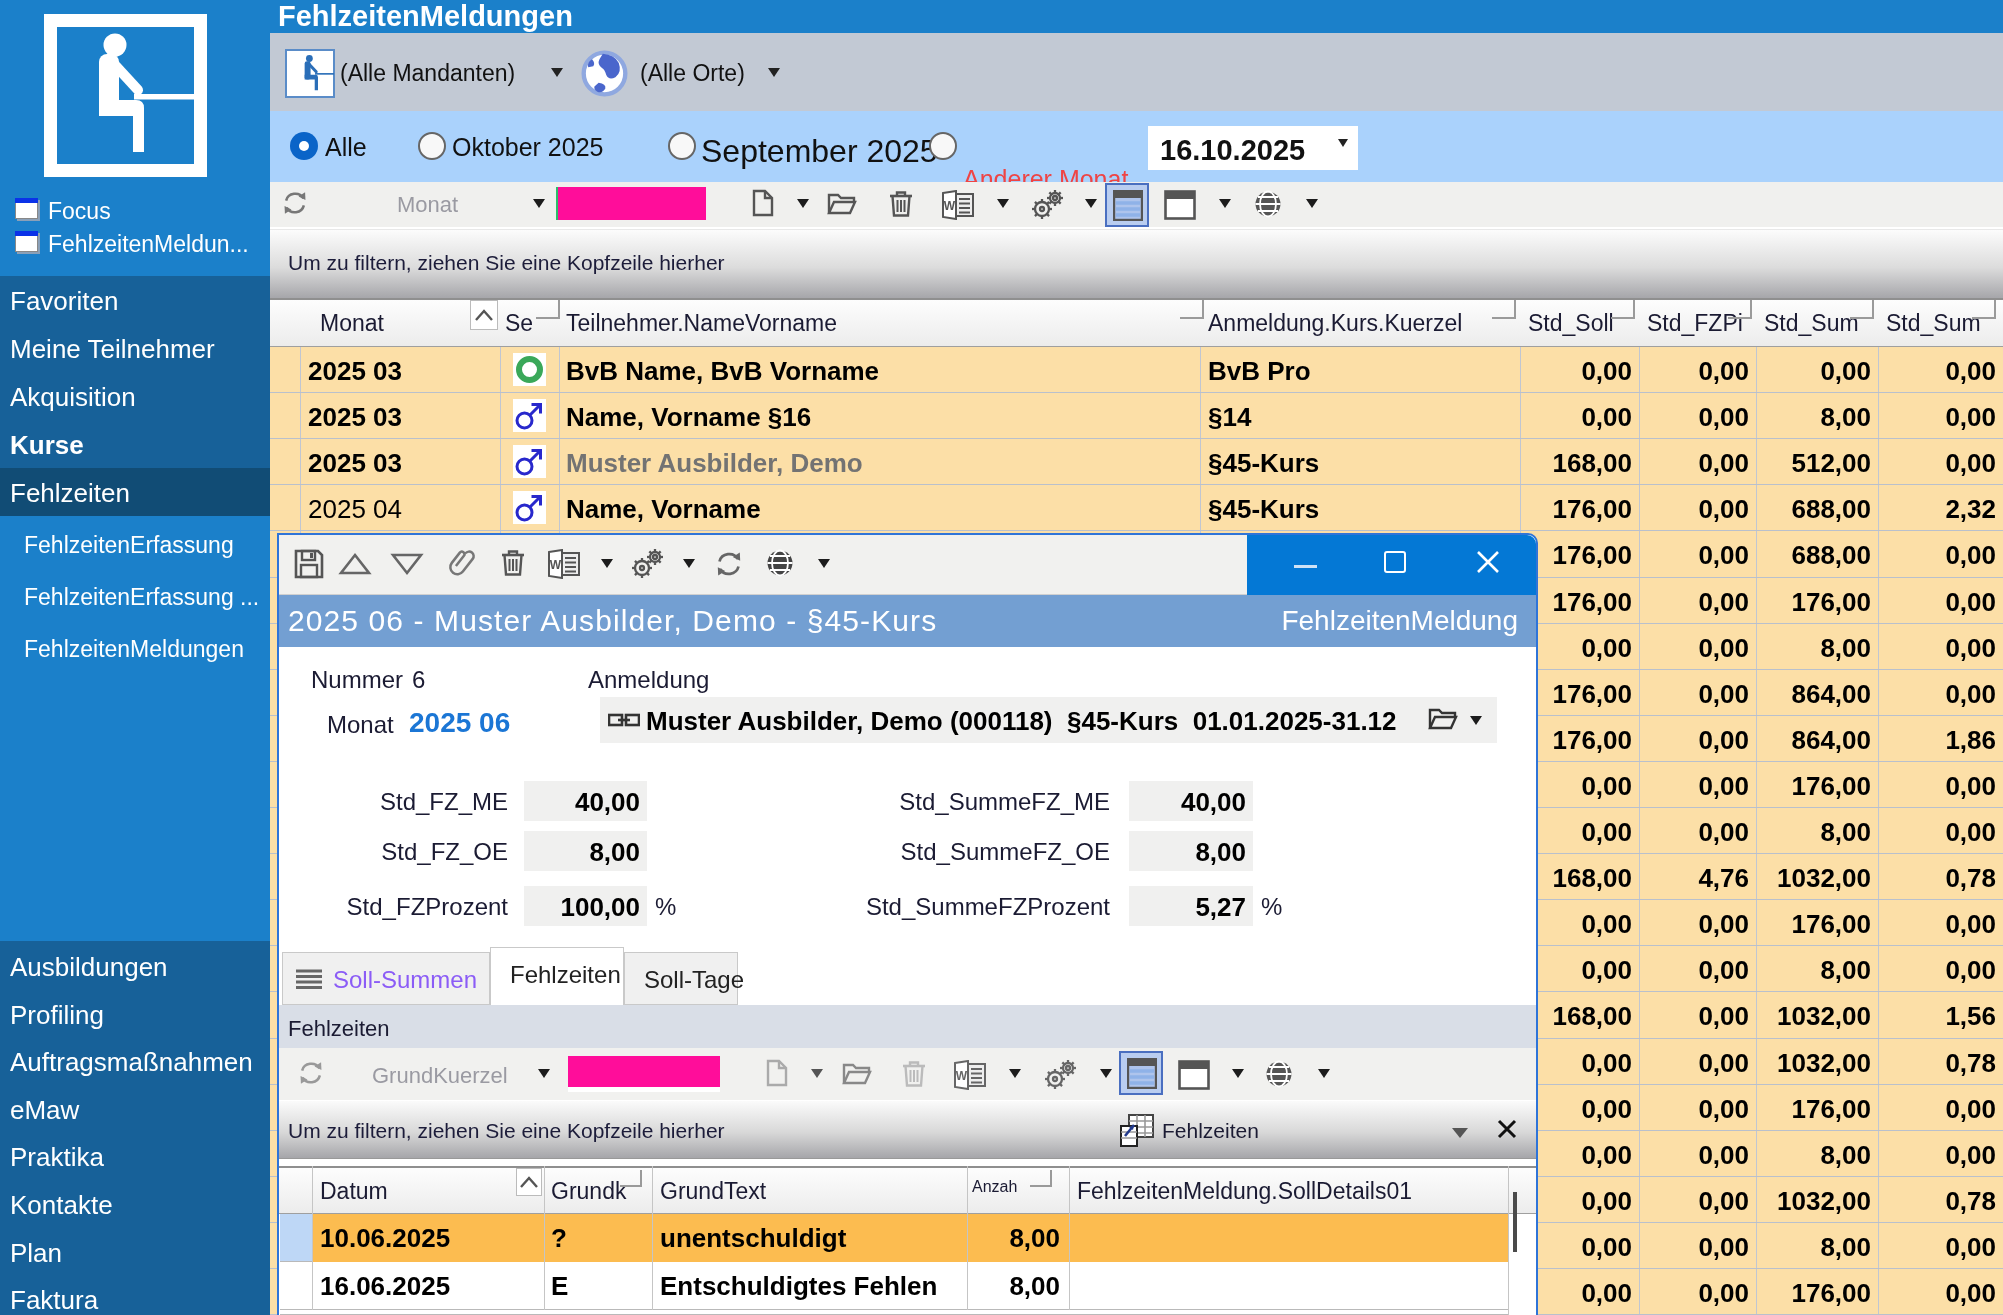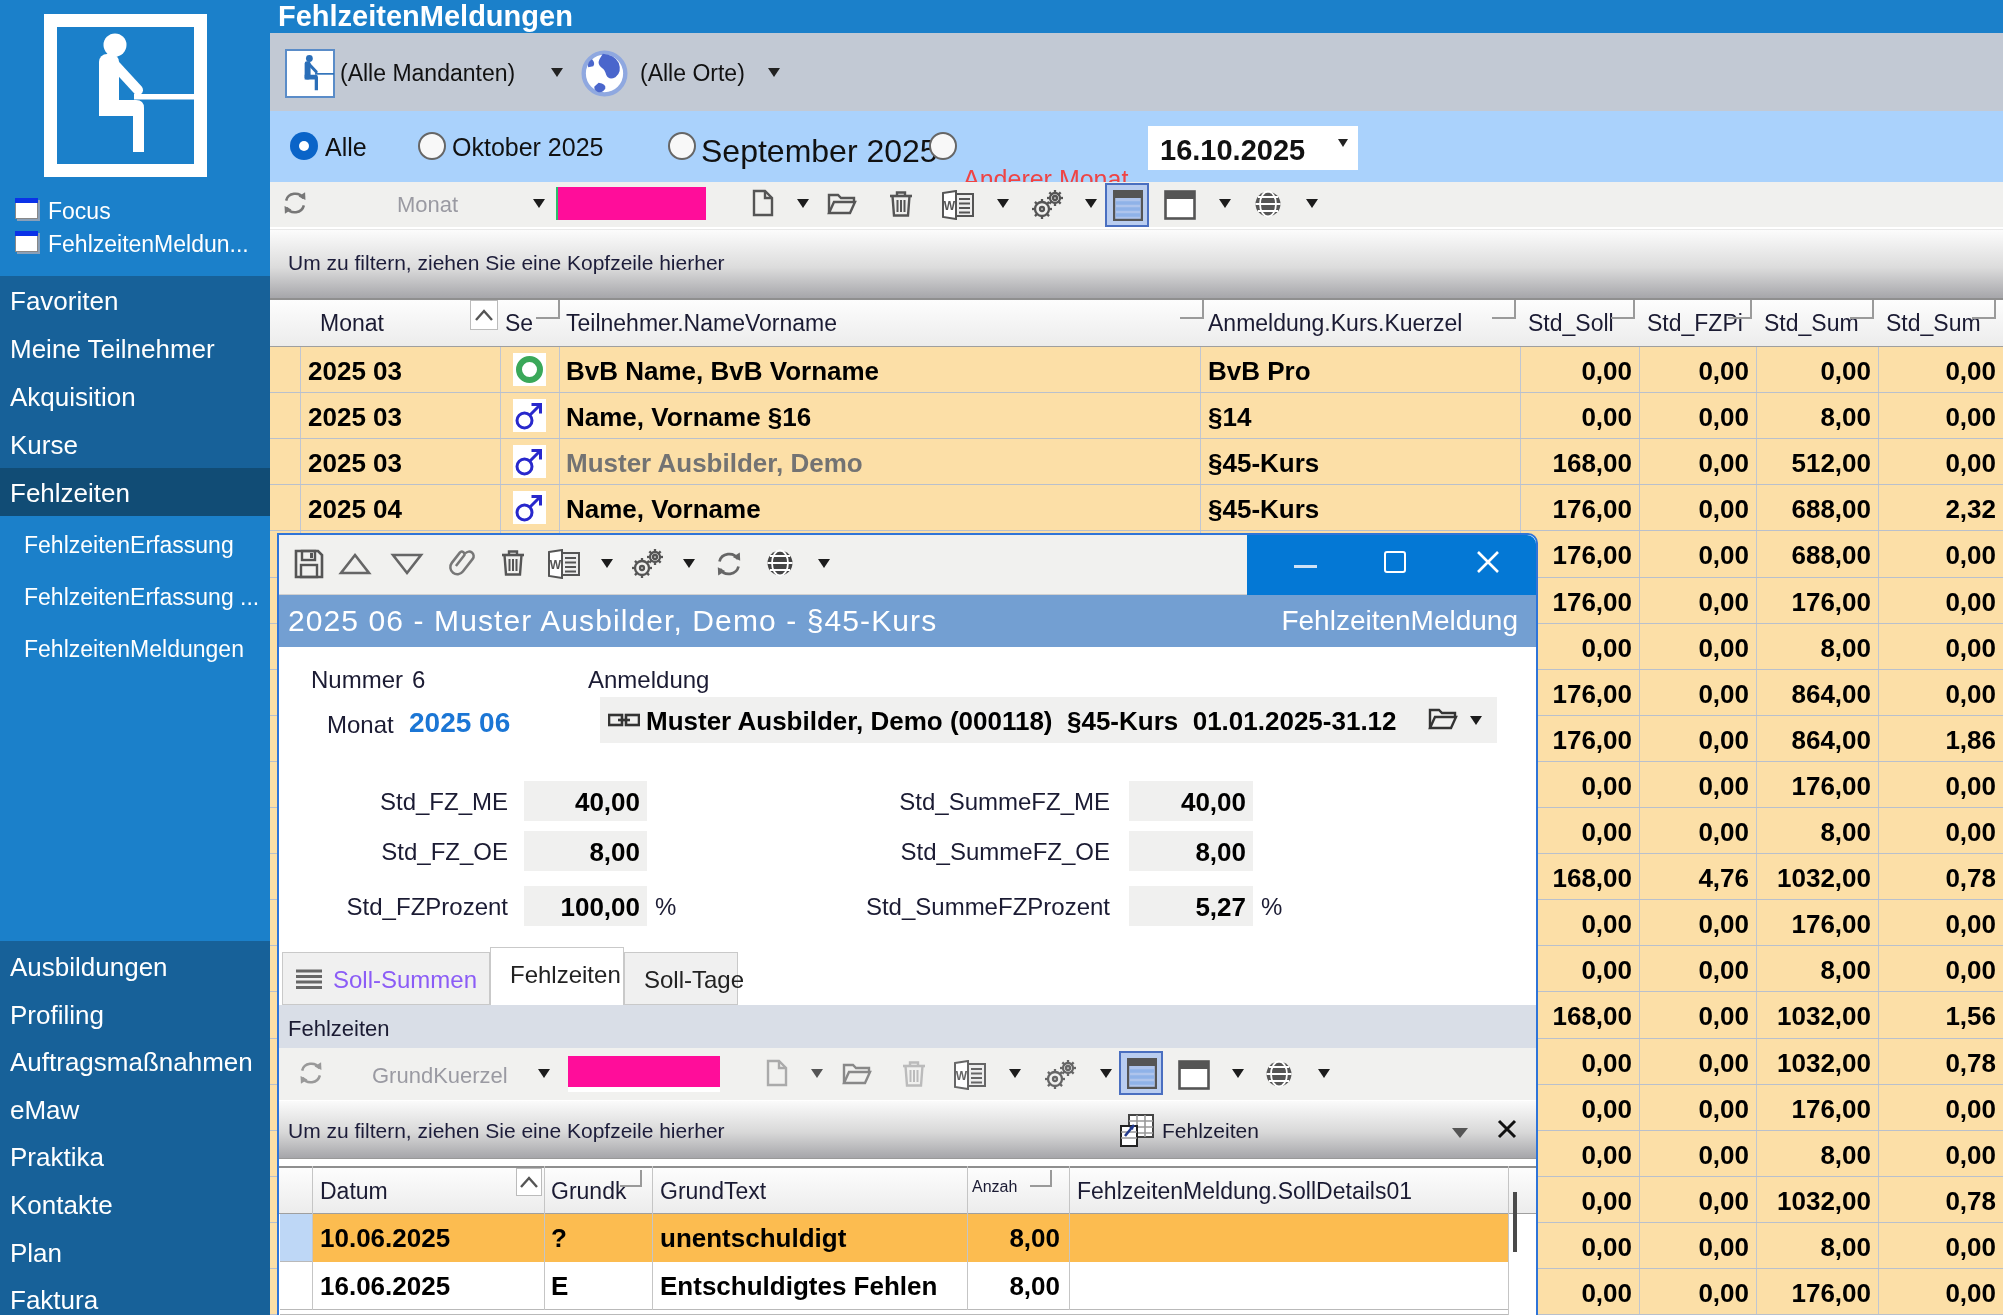--- a/index.html
+++ b/index.html
@@ -17,21 +17,21 @@
 <div class="abs" style="left:15px;top:198px;width:23px;height:21px;background:#fff;border:1px solid #888;box-shadow:2px 2px 0 #8aa0b8"></div>
 <div class="abs" style="left:15px;top:198px;width:23px;height:5px;background:#0a32e8"></div>
 <div class="abs" style="left:48px;top:198px;font-size:23px;color:#fff;font-weight:normal;white-space:nowrap;">Focus</div>
 <div class="abs" style="left:15px;top:231px;width:23px;height:21px;background:#fff;border:1px solid #888;box-shadow:2px 2px 0 #8aa0b8"></div>
 <div class="abs" style="left:15px;top:231px;width:23px;height:5px;background:#0a32e8"></div>
 <div class="abs" style="left:48px;top:231px;font-size:23px;color:#fff;font-weight:normal;white-space:nowrap;">FehlzeitenMeldun...</div>
 <div class="abs" style="left:0px;top:276px;width:270px;height:240px;background:#176199"></div>
 <div class="abs" style="left:10px;top:286px;font-size:26px;color:#fff;font-weight:normal;white-space:nowrap;">Favoriten</div>
 <div class="abs" style="left:10px;top:334px;font-size:26px;color:#fff;font-weight:normal;white-space:nowrap;">Meine Teilnehmer</div>
 <div class="abs" style="left:10px;top:382px;font-size:26px;color:#fff;font-weight:normal;white-space:nowrap;">Akquisition</div>
-<div class="abs" style="left:10px;top:430px;font-size:26px;color:#fff;font-weight:normal;white-space:nowrap;">Kurse</div>
+<div class="abs" style="left:10px;top:430px;font-size:26px;color:#fff;font-weight:bold;white-space:nowrap;">Kurse</div>
 <div class="abs" style="left:0px;top:468px;width:270px;height:48px;background:#114c75"></div>
 <div class="abs" style="left:10px;top:478px;font-size:26px;color:#fff;font-weight:normal;white-space:nowrap;">Fehlzeiten</div>
 <div class="abs" style="left:24px;top:532px;font-size:23px;color:#fff;font-weight:normal;white-space:nowrap;">FehlzeitenErfassung</div>
 <div class="abs" style="left:24px;top:584px;font-size:23px;color:#fff;font-weight:normal;white-space:nowrap;">FehlzeitenErfassung ...</div>
 <div class="abs" style="left:24px;top:636px;font-size:23px;color:#fff;font-weight:normal;white-space:nowrap;">FehlzeitenMeldungen</div>
 <div class="abs" style="left:0px;top:941px;width:270px;height:374px;background:#176199"></div>
 <div class="abs" style="left:10px;top:952.0px;font-size:26px;color:#fff;font-weight:normal;white-space:nowrap;">Ausbildungen</div>
 <div class="abs" style="left:10px;top:999.6px;font-size:26px;color:#fff;font-weight:normal;white-space:nowrap;">Profiling</div>
 <div class="abs" style="left:10px;top:1047.2px;font-size:26px;color:#fff;font-weight:normal;white-space:nowrap;">Auftragsmaßnahmen</div>
 <div class="abs" style="left:10px;top:1094.8px;font-size:26px;color:#fff;font-weight:normal;white-space:nowrap;">eMaw</div>
@@ -218,21 +218,21 @@
     <path d="M16 14 L25.5 4.5" stroke="#2828cc" stroke-width="3"></path>
     <path d="M17.5 3.5 h9 v9" fill="none" stroke="#2828cc" stroke-width="3"></path>
   </svg>
 <div class="abs" style="left:566px;top:448.2px;font-size:26px;color:#737373;font-weight:bold;white-space:nowrap;">Muster Ausbilder, Demo</div>
 <div class="abs" style="left:1208px;top:448.2px;font-size:26px;color:#000;font-weight:bold;white-space:nowrap;">§45-Kurs</div>
 <div class="abs" style="right:371px;top:448.2px;font-size:26px;color:#000;font-weight:bold;white-space:nowrap;">168,00</div>
 <div class="abs" style="right:254px;top:448.2px;font-size:26px;color:#000;font-weight:bold;white-space:nowrap;">0,00</div>
 <div class="abs" style="right:132px;top:448.2px;font-size:26px;color:#000;font-weight:bold;white-space:nowrap;">512,00</div>
 <div class="abs" style="right:7px;top:448.2px;font-size:26px;color:#000;font-weight:bold;white-space:nowrap;">0,00</div>
 <div class="abs" style="left:270px;top:530.4px;width:1733px;height:1px;background:#b9c0cc"></div>
-<div class="abs" style="left:308px;top:494.3px;font-size:26px;color:#000;font-weight:bold;white-space:nowrap;text-align:center;">2025 04</div>
+<div class="abs" style="left:308px;top:494.3px;font-size:26px;color:#000;font-weight:normal;white-space:nowrap;text-align:center;">2025 04</div>
 <div class="abs" style="left:513px;top:491.3px;width:33px;height:33px;background:#fff"></div>
 <svg class="abs" style="left:514px;top:493.3px" width="30" height="30" viewBox="0 0 30 30">
     <circle cx="10.5" cy="19.5" r="7.5" fill="none" stroke="#2828cc" stroke-width="3"></circle>
     <path d="M16 14 L25.5 4.5" stroke="#2828cc" stroke-width="3"></path>
     <path d="M17.5 3.5 h9 v9" fill="none" stroke="#2828cc" stroke-width="3"></path>
   </svg>
 <div class="abs" style="left:566px;top:494.3px;font-size:26px;color:#000;font-weight:bold;white-space:nowrap;">Name, Vorname</div>
 <div class="abs" style="left:1208px;top:494.3px;font-size:26px;color:#000;font-weight:bold;white-space:nowrap;">§45-Kurs</div>
 <div class="abs" style="right:371px;top:494.3px;font-size:26px;color:#000;font-weight:bold;white-space:nowrap;">176,00</div>
 <div class="abs" style="right:254px;top:494.3px;font-size:26px;color:#000;font-weight:bold;white-space:nowrap;">0,00</div>

